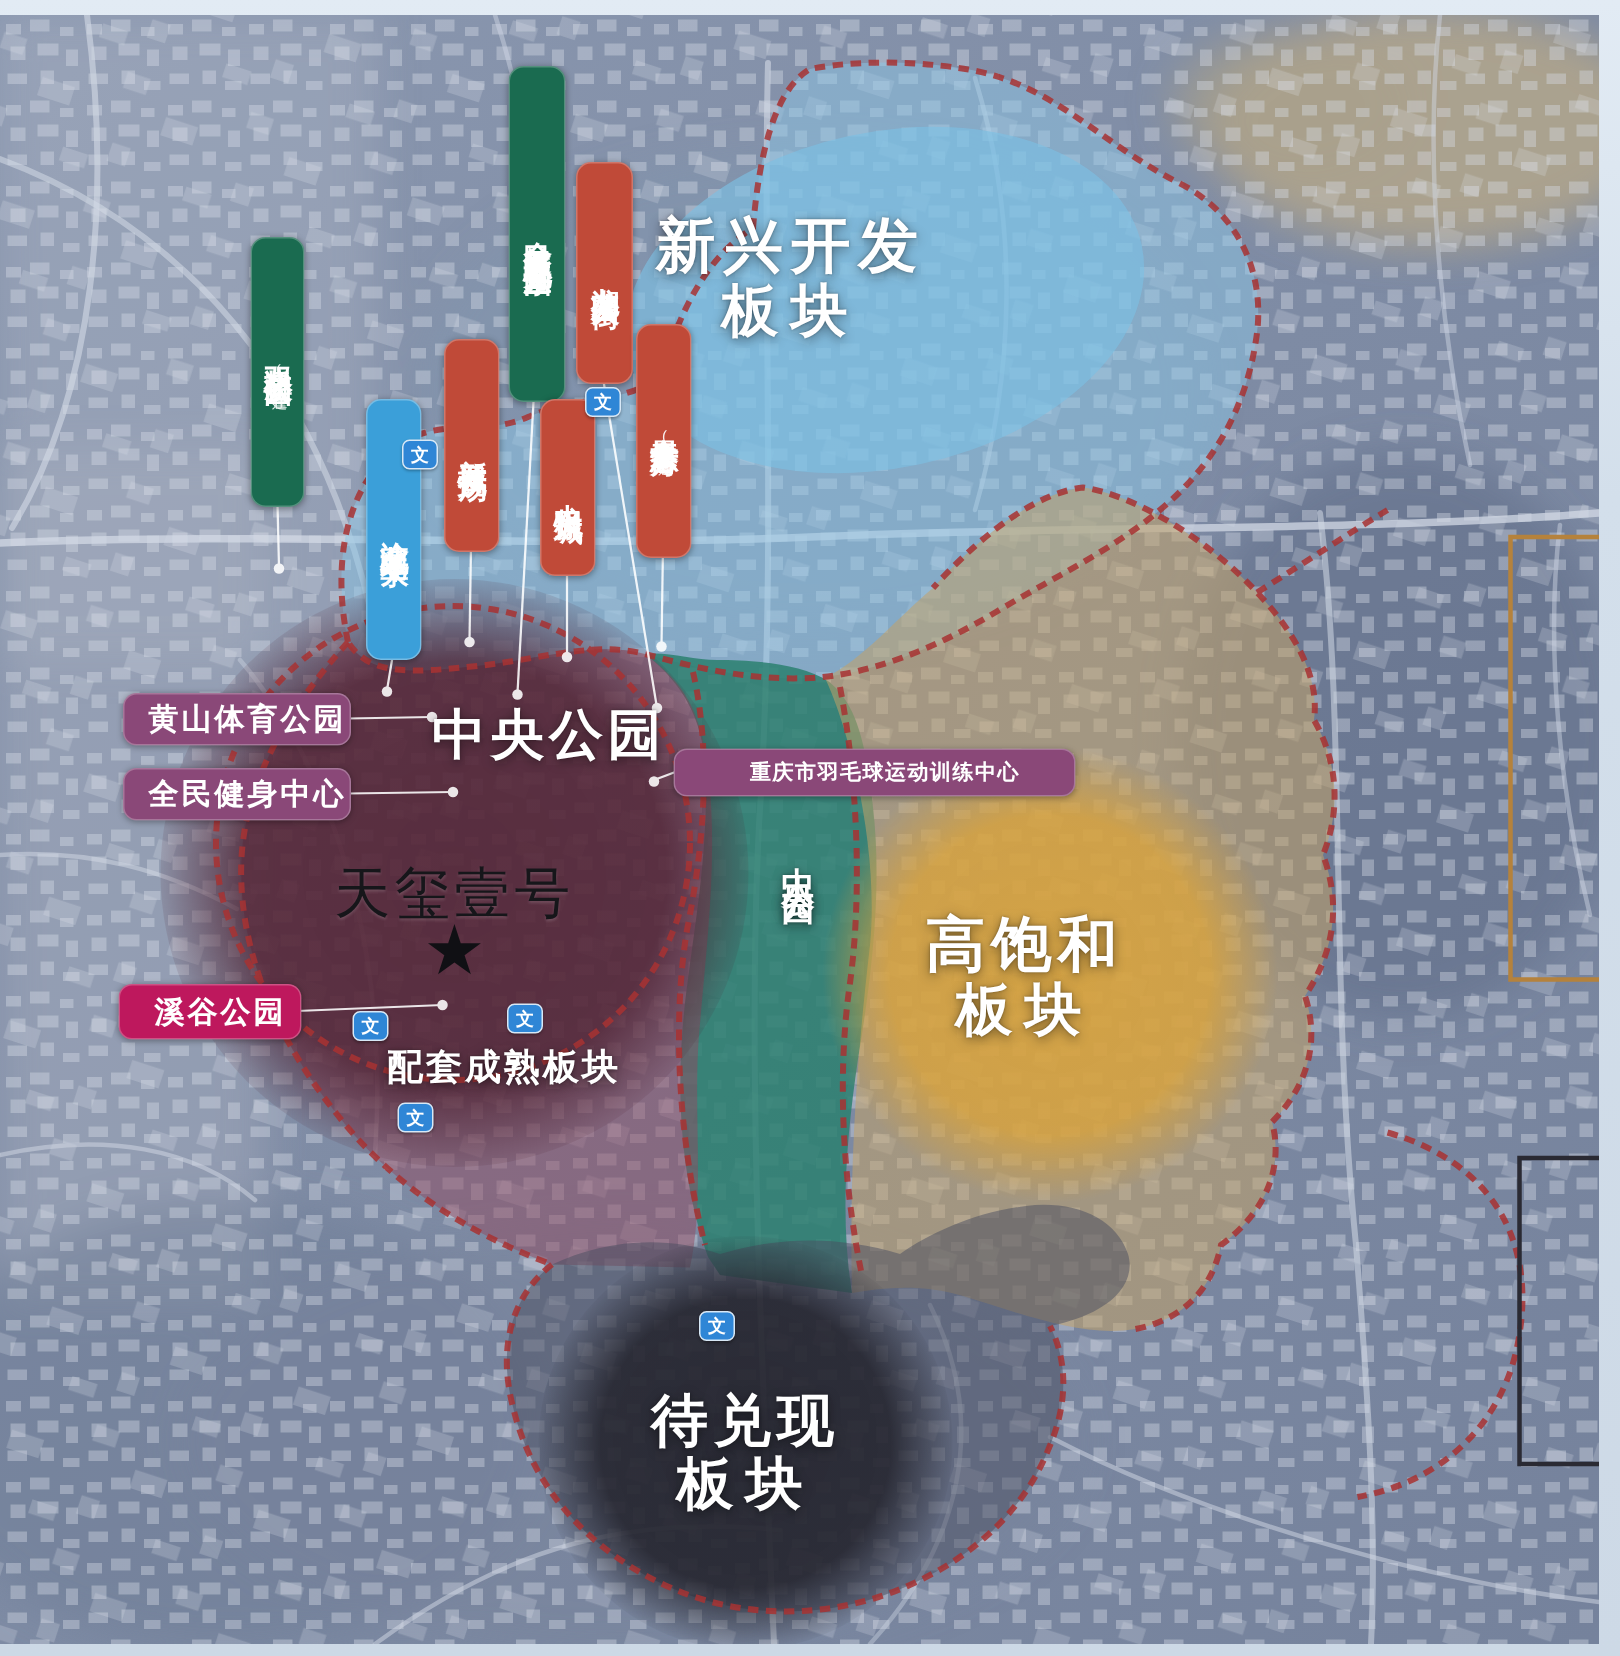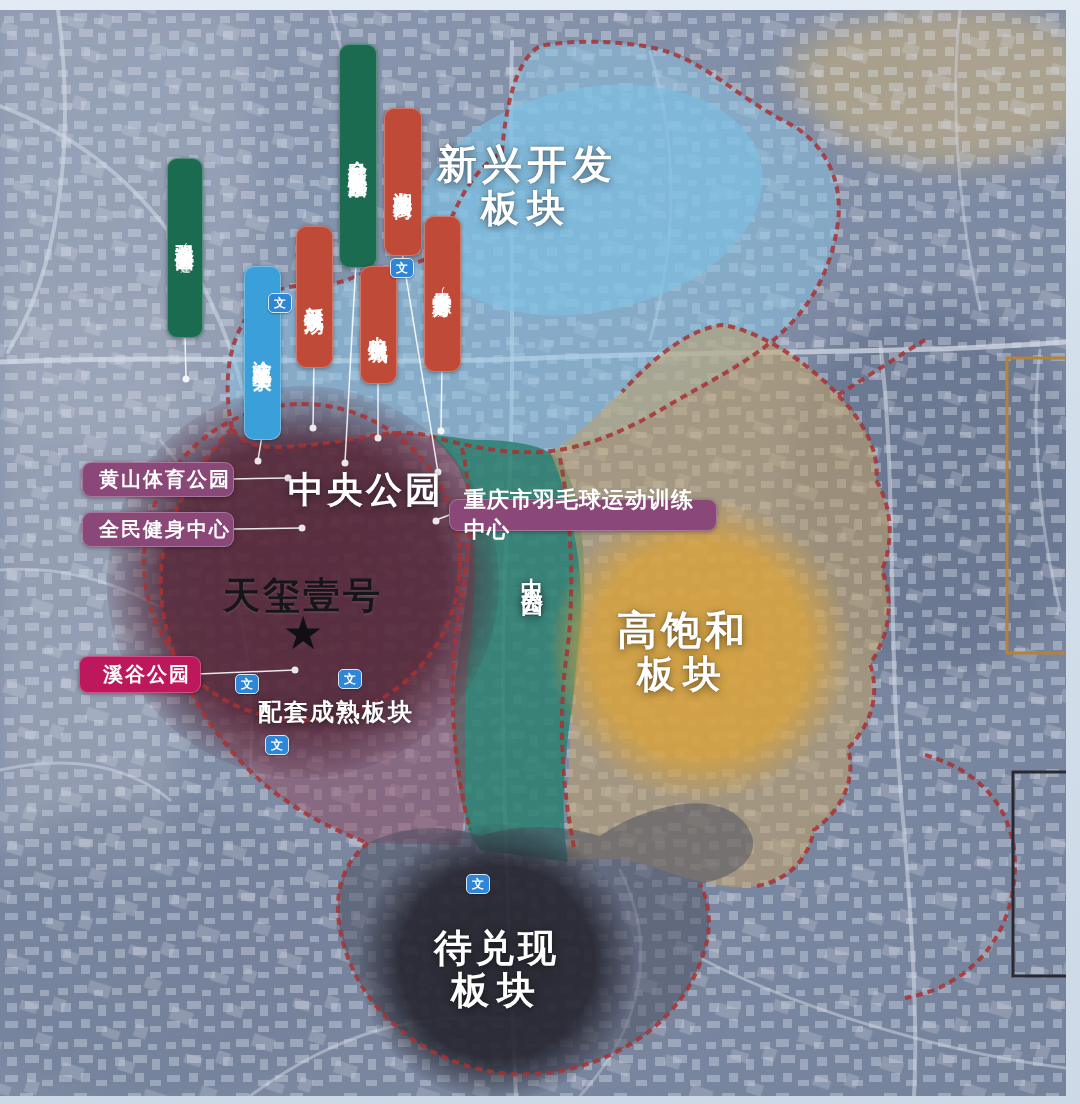--- a/index.html
+++ b/index.html
@@ -16,21 +16,21 @@
   
   .pill{
     position:absolute;box-sizing:border-box;color:#fff;font-weight:700;
     border-radius:10px;box-shadow:0 1px 4px rgba(0,0,0,.35);
     display:flex;align-items:center;justify-content:center;padding-left:14px;
   }
   .pill-v{flex-direction:column;padding:6px 0;}
   .pill-v .lab{writing-mode:vertical-rl;text-orientation:upright;font-size:19px;letter-spacing:2px;line-height:1;}
   .pill-v .sub{writing-mode:vertical-rl;text-orientation:upright;font-size:10px;letter-spacing:1px;margin-top:3px;opacity:.92;font-weight:400;}
   .pill-h{font-size:20px;letter-spacing:2px;border-radius:9px;}
-  .pill-h.small{font-size:22px;letter-spacing:1px;}
+  .pill-h.small{font-size:14px;letter-spacing:1px;}
   .green{background:#1a6b50;border:1px solid rgba(255,255,255,.25);}
   .red{background:#c04a38;border:1px solid rgba(255,255,255,.25);}
   .blue{background:#3b9fd9;border:1px solid rgba(255,255,255,.3);}
   .purple{background:#8a4878;border:1px solid rgba(255,255,255,.25);}
   .teal{background:#be185d;border:1px solid rgba(255,255,255,.25);}
   
   .zone-title{
     position:absolute;color:#fff;font-weight:800;text-align:center;
     text-shadow:0 2px 8px rgba(0,0,0,.45),0 0 2px rgba(0,0,0,.35);
   }
@@ -41,21 +41,21 @@
   .t-mature{left:206px;top:684px;width:260px;font-size:24px;line-height:36px;letter-spacing:2px;}
   .t-centralpark{left:517px;top:550px;writing-mode:vertical-rl;text-orientation:upright;
     font-size:22px;letter-spacing:6px;font-weight:700;}
   .t-saturated{left:563px;top:598px;width:240px;font-size:40px;line-height:44px;letter-spacing:4px;}
   .t-saturated .l2{font-size:38px;letter-spacing:8px;}
   .t-pending{left:377px;top:917px;width:240px;font-size:38px;line-height:42px;letter-spacing:4px;}
   .t-pending .l2{letter-spacing:8px;}
   
   .project-name{
     position:absolute;left:183px;top:566px;width:240px;text-align:center;
-    color:#16161a;font-size:37px;font-weight:700;letter-spacing:3px;line-height:40px;
+    color:#16161a;font-size:37px;font-weight:400;letter-spacing:3px;line-height:40px;
     text-shadow:0 1px 2px rgba(255,255,255,.15);
   }
   .project-star{
     position:absolute;left:281px;top:598px;width:44px;text-align:center;
     color:#101014;font-size:46px;line-height:50px;
   }
   
   .school{
     position:absolute;width:24px;height:20px;background:#2f86d6;border:1px solid #d8e8f6;
     border-radius:5px;color:#fff;font-size:12px;font-weight:700;

